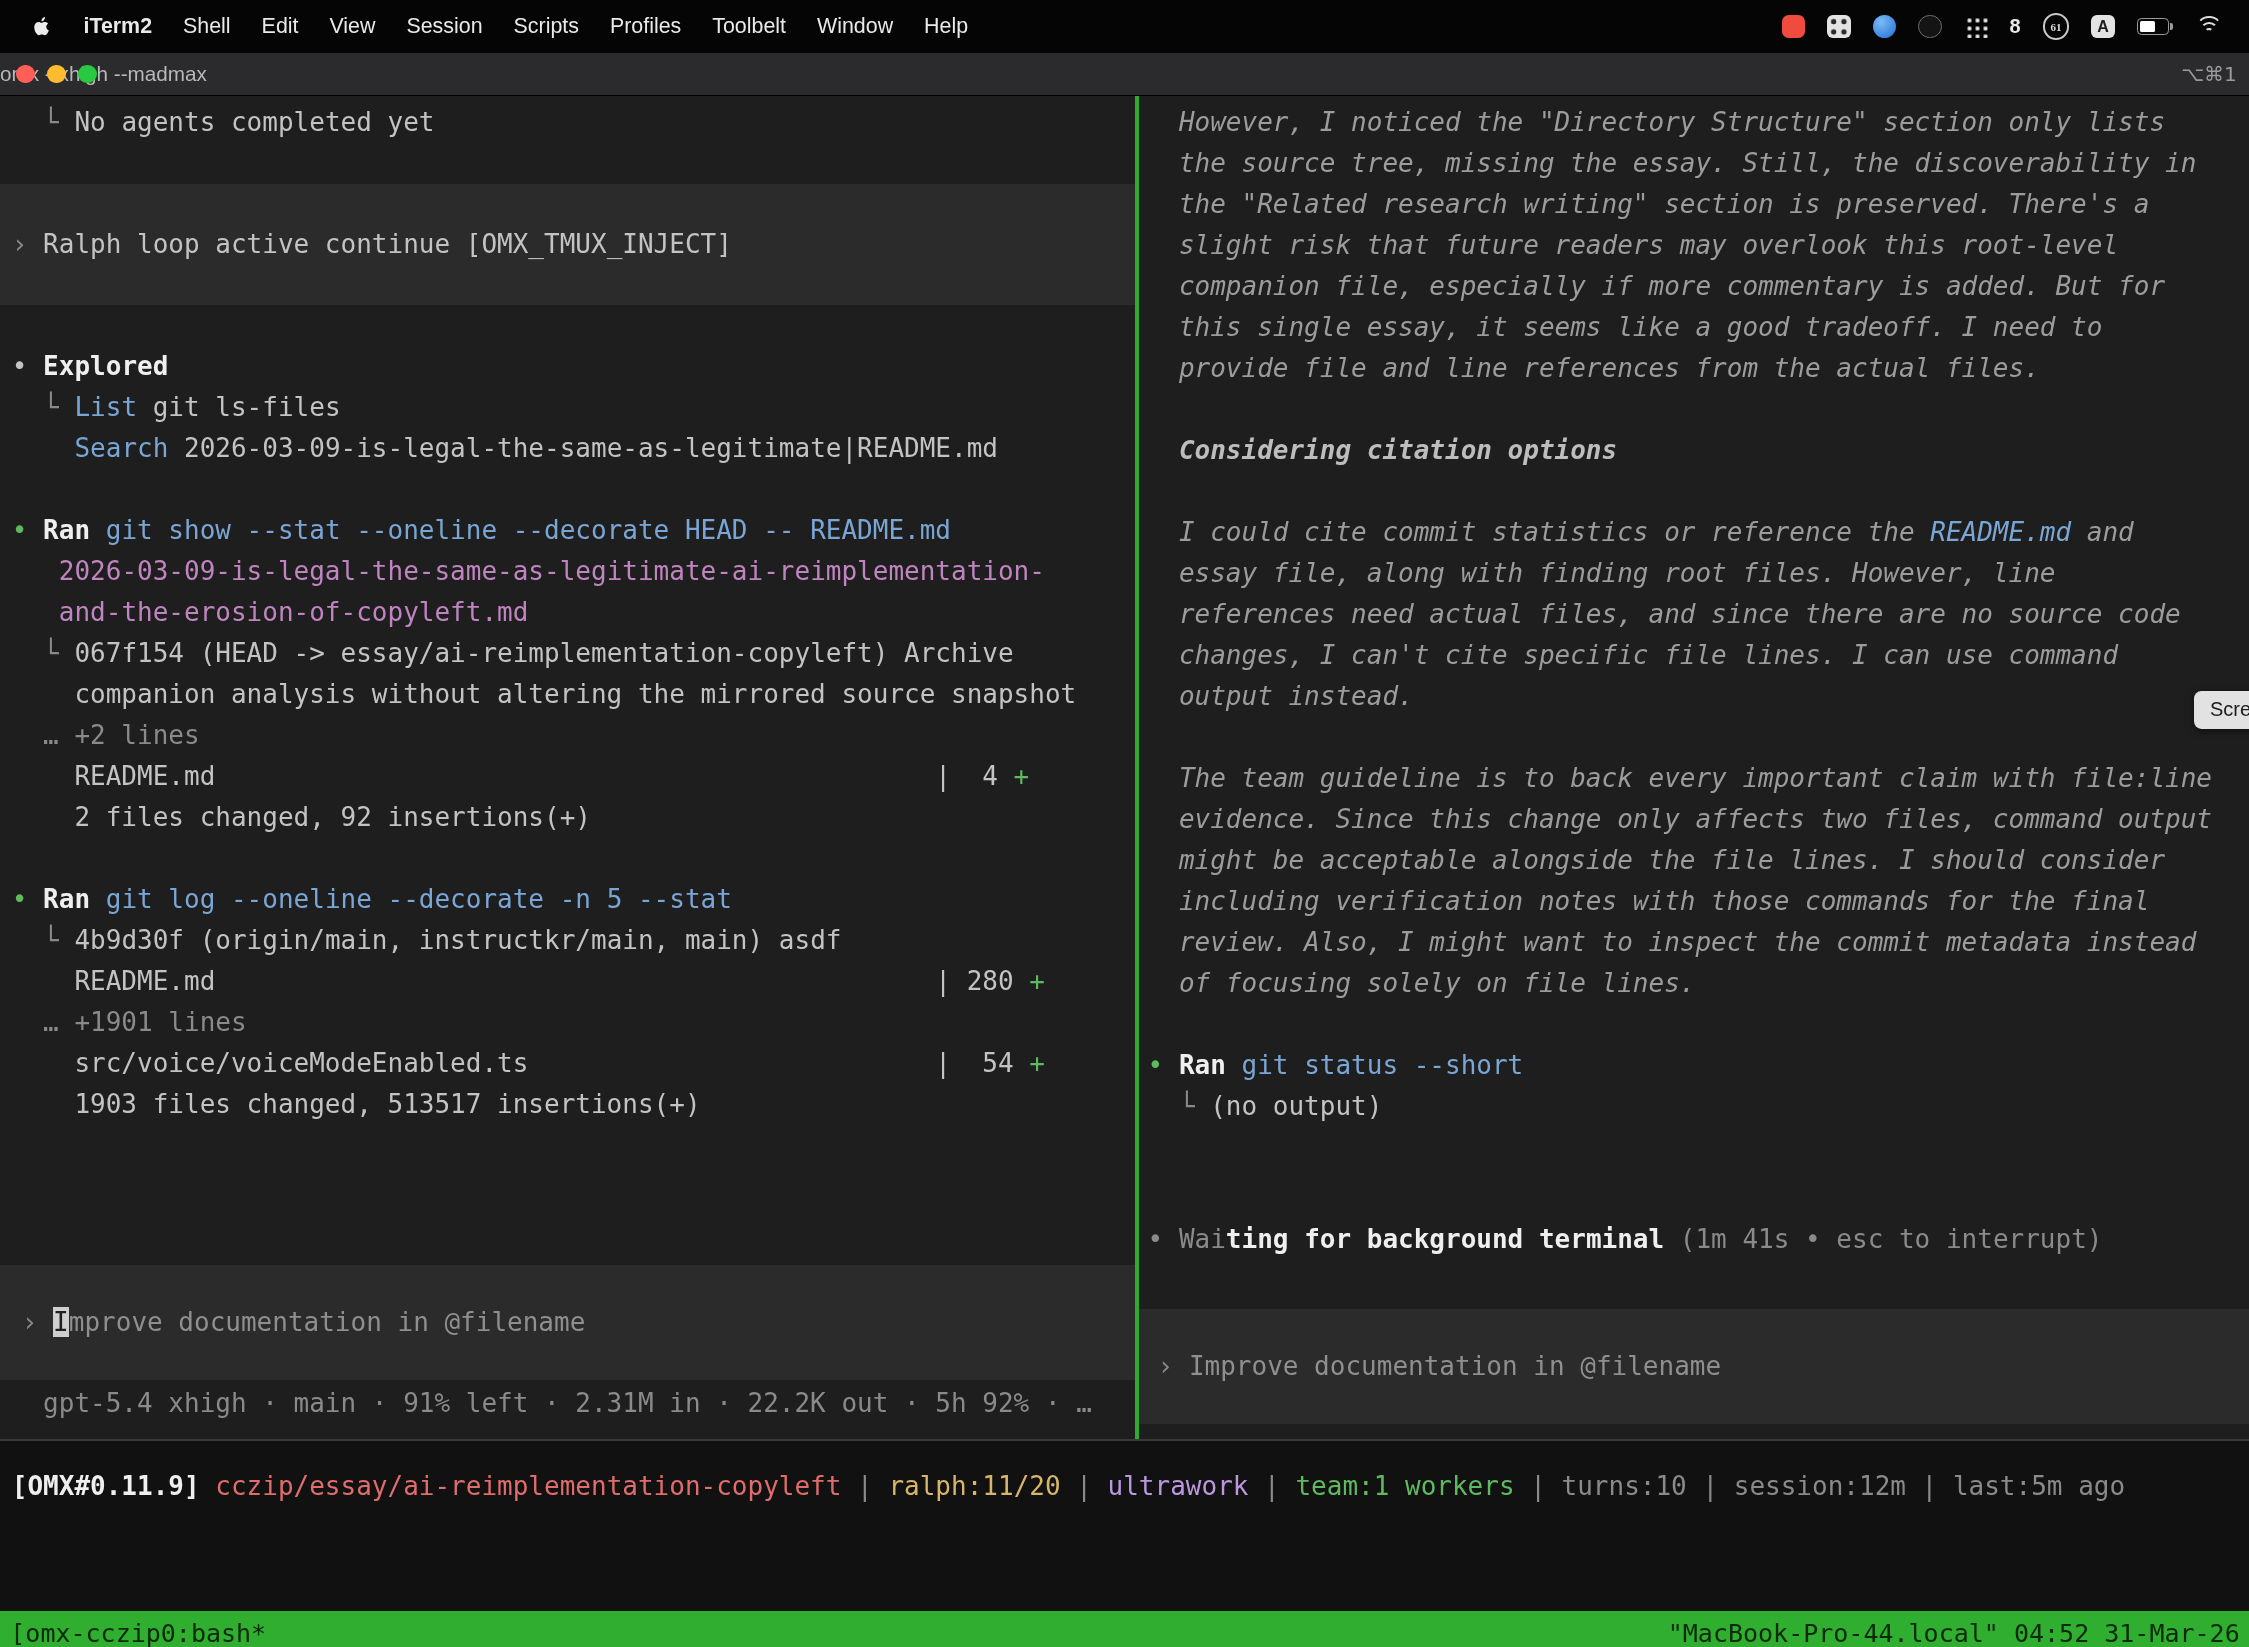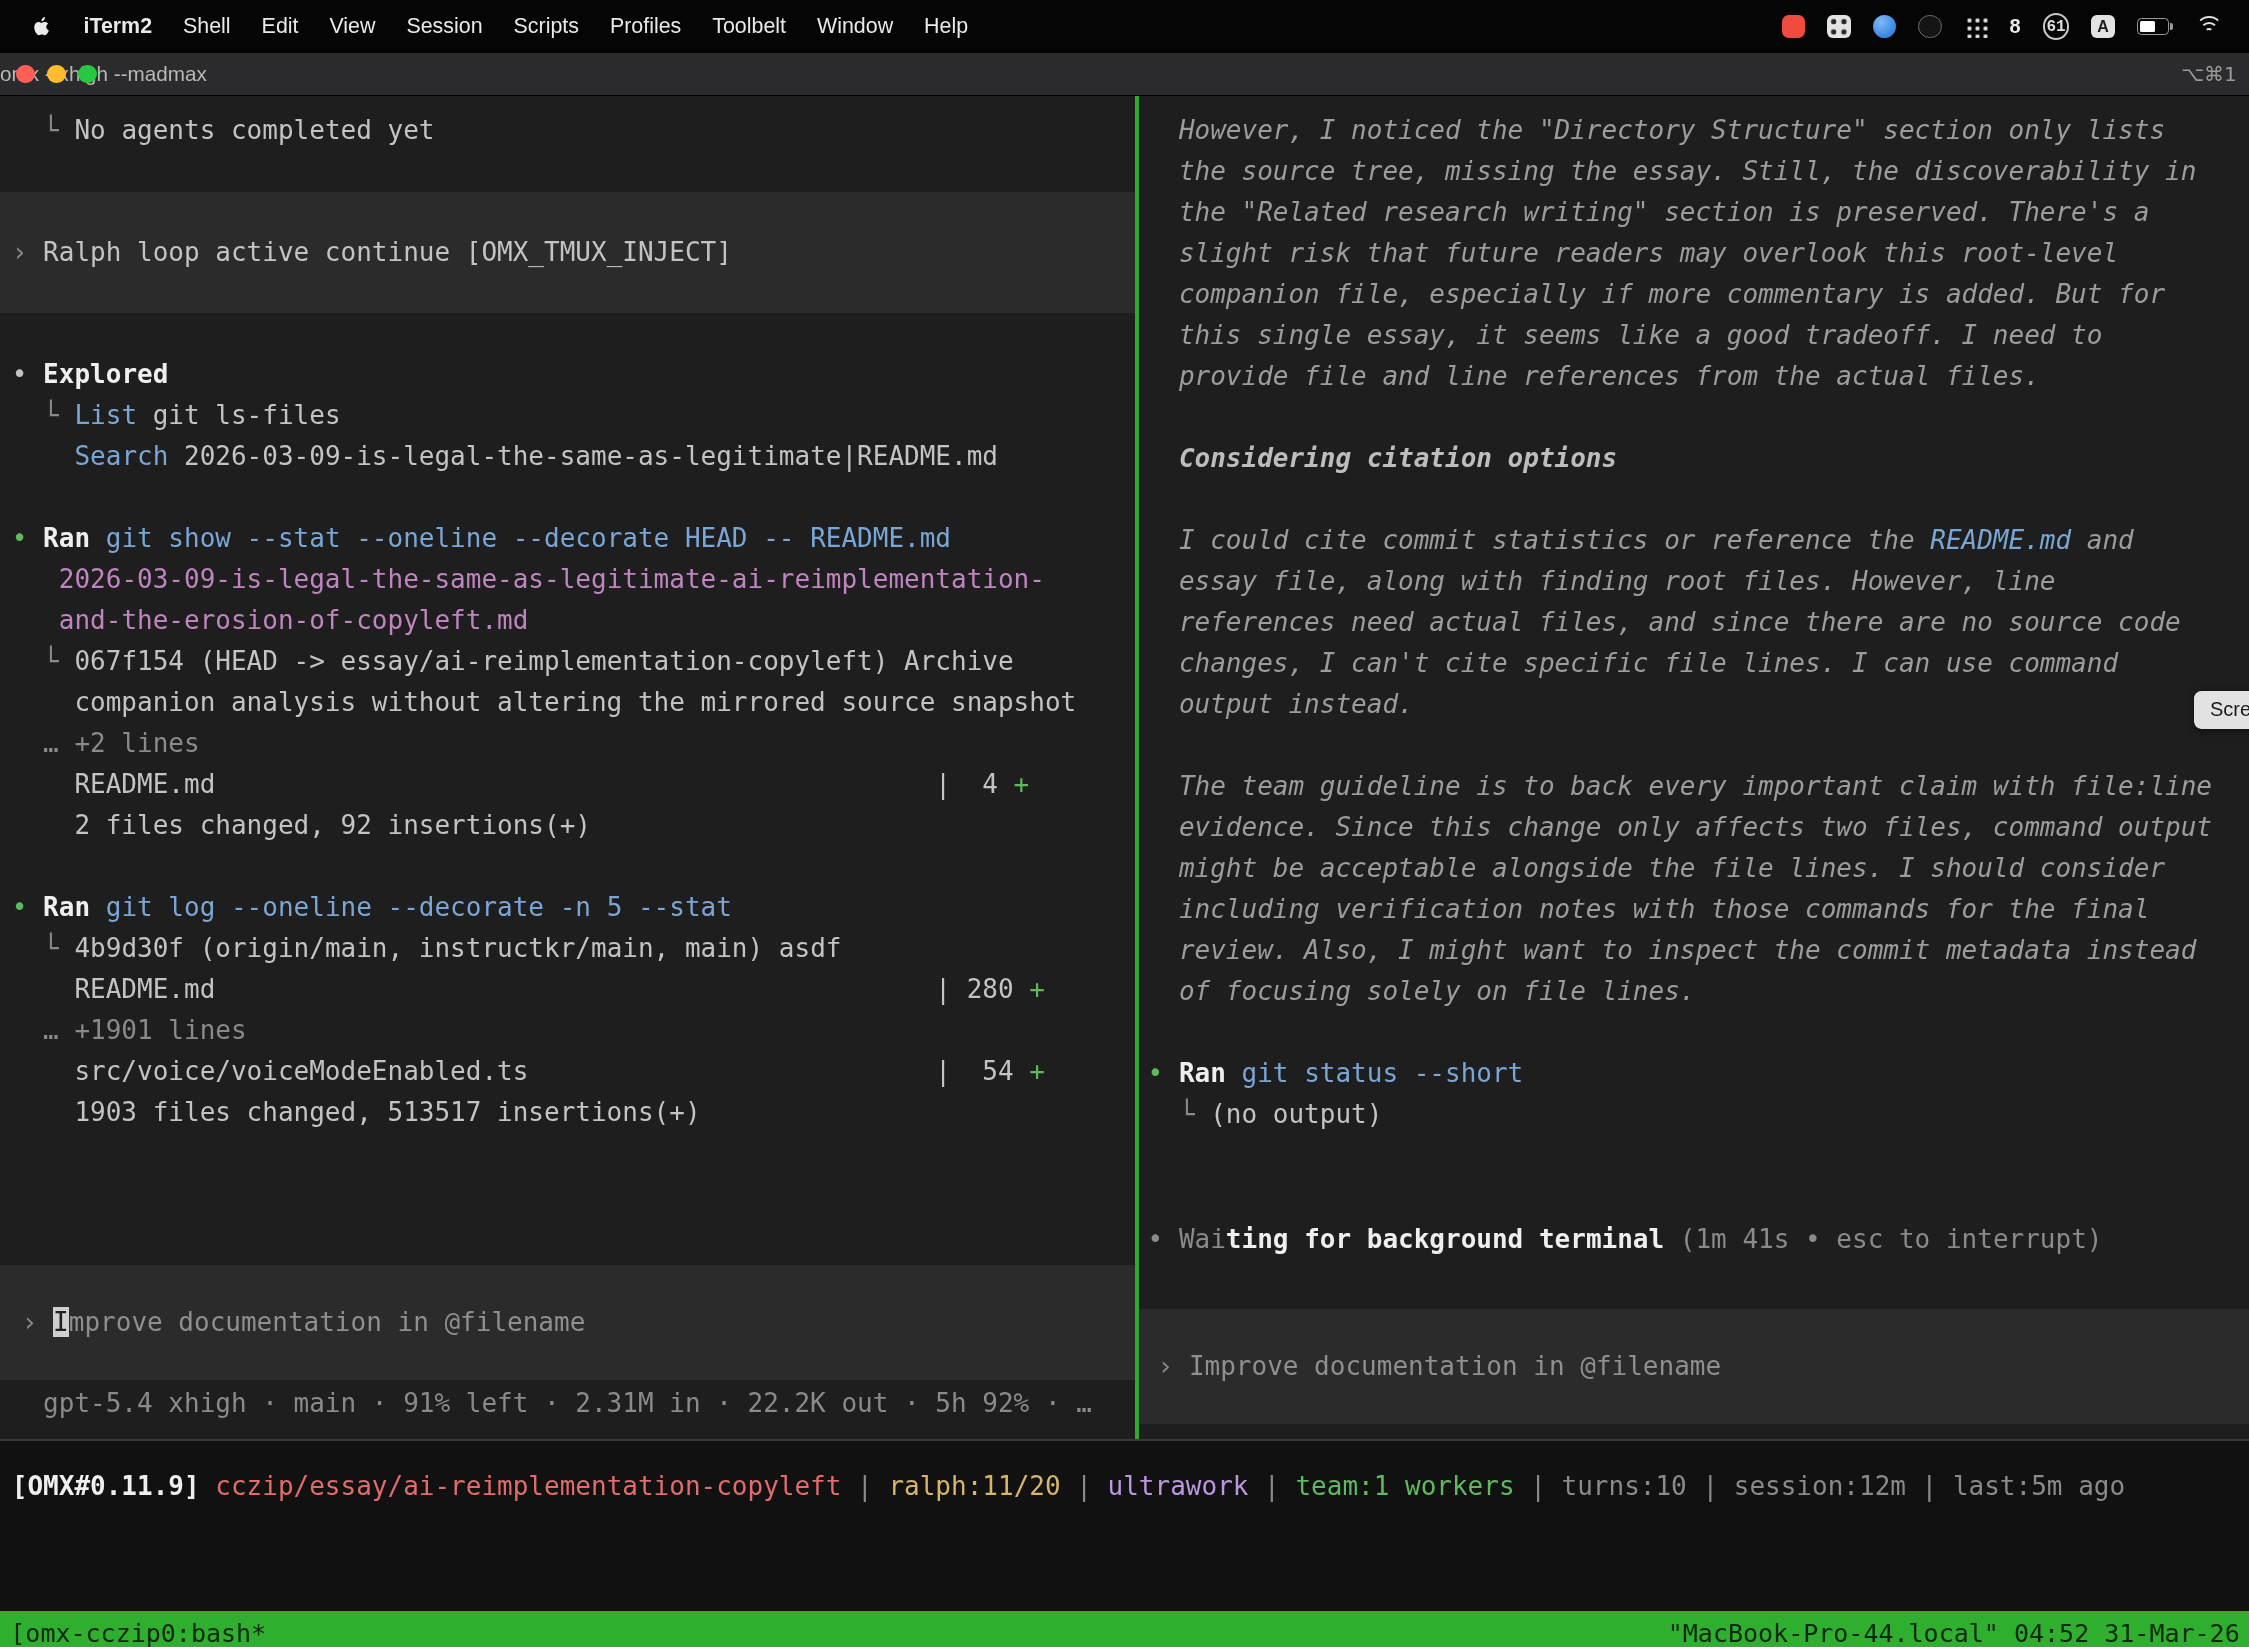--- a/index.html
+++ b/index.html
@@ -12,21 +12,21 @@
   .mb-item{padding:0 15.5px;white-space:nowrap}
   .mb-item.app{font-weight:bold}
   .mb-right{margin-left:auto;display:flex;align-items:center;gap:22px;padding-right:8.9px}
   .mi{display:inline-flex;align-items:center;justify-content:center;flex:0 0 auto}
   .ic-rec{width:23.6px;height:23.6px;border-radius:6.6px;background:#ef4b3f}
   .ic-kbd{width:23.6px;height:23.6px;border-radius:5.9px;background:#e3e3e3;background-image:radial-gradient(circle,#2a2a2a 2.5px,transparent 3px);background-size:10.3px 10.3px;background-position:1.5px 1.5px}
   .ic-blue{width:23.6px;height:23.6px;border-radius:50%;background:radial-gradient(circle at 35% 30%,#7dbaf5,#1d6fd6)}
   .ic-dark{width:23.6px;height:23.6px;border-radius:50%;background:#141414;border:1.5px solid #6e6e6e}
   .ic-dots{width:23.6px;height:23.6px;background-image:radial-gradient(circle,#dedede 1.9px,transparent 2.4px);background-size:8px 8px;background-position:1.5px 1.5px}
   .ic-num{color:#e8e8e8;font-size:20px;font-weight:bold;font-family:"Liberation Sans",sans-serif}
-  .ic-badge{width:26.6px;height:26.6px;border-radius:50%;border:2.2px solid #c9c9c9;color:#dedede;font-size:16px;font-weight:bold;display:inline-flex;align-items:center;justify-content:center;font-family:Liberation Mono, monospace}
+  .ic-badge{width:26.6px;height:26.6px;border-radius:50%;border:2.2px solid #c9c9c9;color:#dedede;font-size:11px;font-weight:bold;display:inline-flex;align-items:center;justify-content:center;font-family:Liberation Serif, serif}
   .ic-a{width:23.6px;height:23.6px;border-radius:5.9px;background:#e3e3e3;color:#1d1d1d;font-size:16px;font-weight:bold;display:inline-flex;align-items:center;justify-content:center;font-family:"Liberation Sans",sans-serif}
   .ic-batt{display:inline-flex;align-items:center}
   .ic-batt .body{width:32px;height:17.7px;border:1.5px solid #9b9b9b;border-radius:4.4px;padding:2.2px;display:flex}
   .ic-batt .fill{width:60%;background:#fff;border-radius:1.5px}
   .ic-batt .nub{width:3px;height:7.4px;background:#9b9b9b;border-radius:0 2.2px 2.2px 0;margin-left:1.5px}
   .ic-wifi{position:relative;width:28px;height:20.7px}
   .ic-wifi i{position:absolute;left:50%;transform:translateX(-50%);border:2.2px solid transparent;border-top-color:#dedede;border-radius:50%}
   .ic-wifi i:nth-child(1){width:26.6px;height:26.6px;top:0}
   .ic-wifi i:nth-child(2){width:17.7px;height:17.7px;top:5.9px}
   .ic-wifi i:nth-child(3){width:8px;height:8px;top:11.8px}
@@ -38,21 +38,21 @@
   .title{position:absolute;left:0;right:0;color:#b8b8b8;font-size:20.7px}
   .tb-right{margin-left:auto;color:#9a9a9a;font-size:20px;padding-right:13.3px;z-index:2;font-family:"DejaVu Sans",sans-serif}
 
   
   .panes{height:1343px;display:flex;background:#1e1e1e;flex:0 0 auto}
   .pane{display:flex;flex-direction:column;overflow:hidden;font-size:26px;line-height:41px;color:#c3c3c3;background:#1e1e1e}
   .pane.left{width:1135px;--pad:11.8px}
   .pane.right{flex:1;--pad:8.9px}
   .divider{width:3.7px;background:#2faa2f;cursor:col-resize}
   .tline{white-space:pre;min-height:41px;padding-left:var(--pad)}
-  .pane-top{padding-top:14px}
+  .pane-top{padding-top:6px}
   .pane-bottom{margin-top:auto;padding-bottom:14.8px}
   .banner{background:#2b2b2b;padding:40px 0;margin:41px 0}
   .inputbox{background:#2b2b2b;padding:37px 10px;margin-top:49px}
   .statusline{margin-top:3.7px;color:#8a8a8a}
 
   
   .sg-def{color:#c3c3c3}
   .sg-dim{color:#8a8a8a}
   .sg-bold{color:#efefef;font-weight:bold}
   .sg-blue{color:#7aa6d6}

